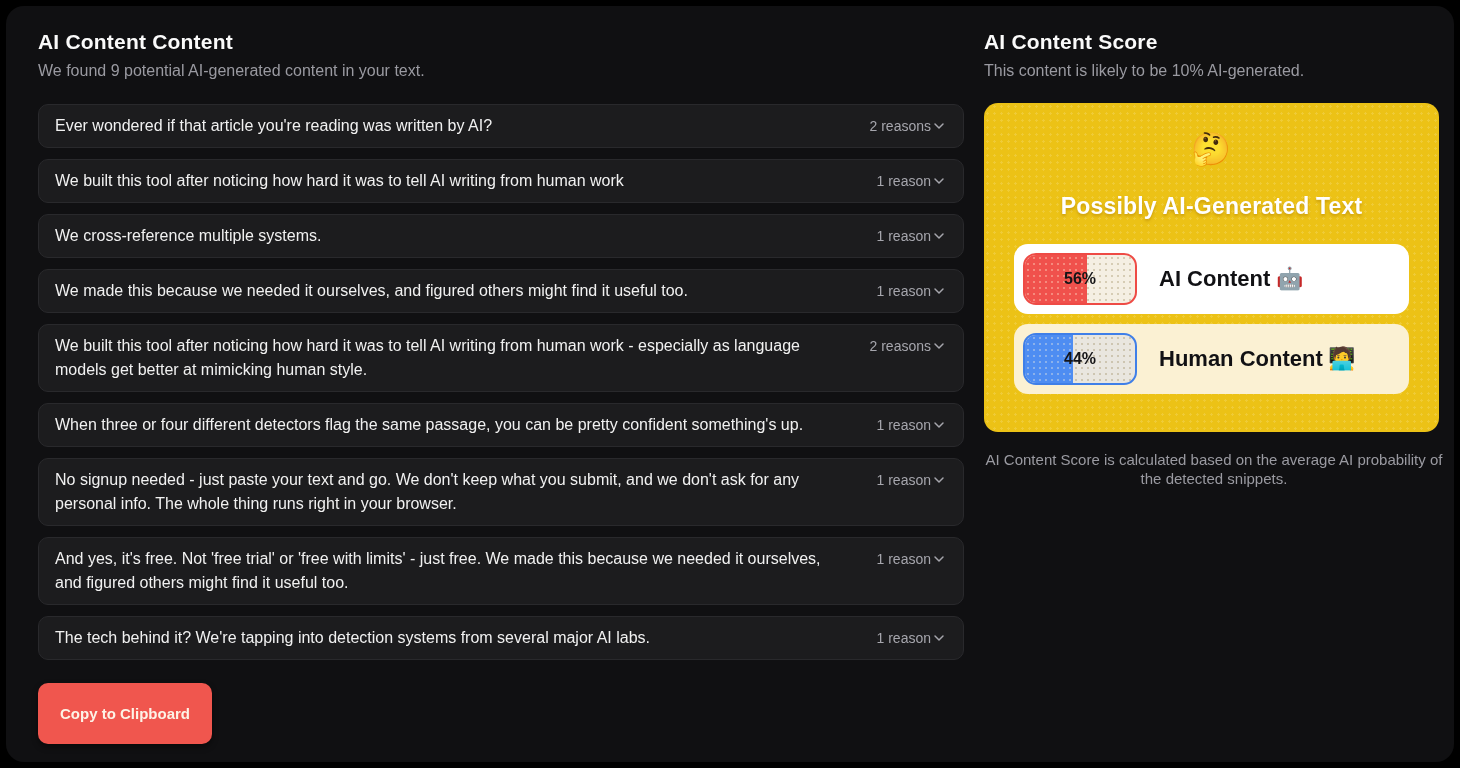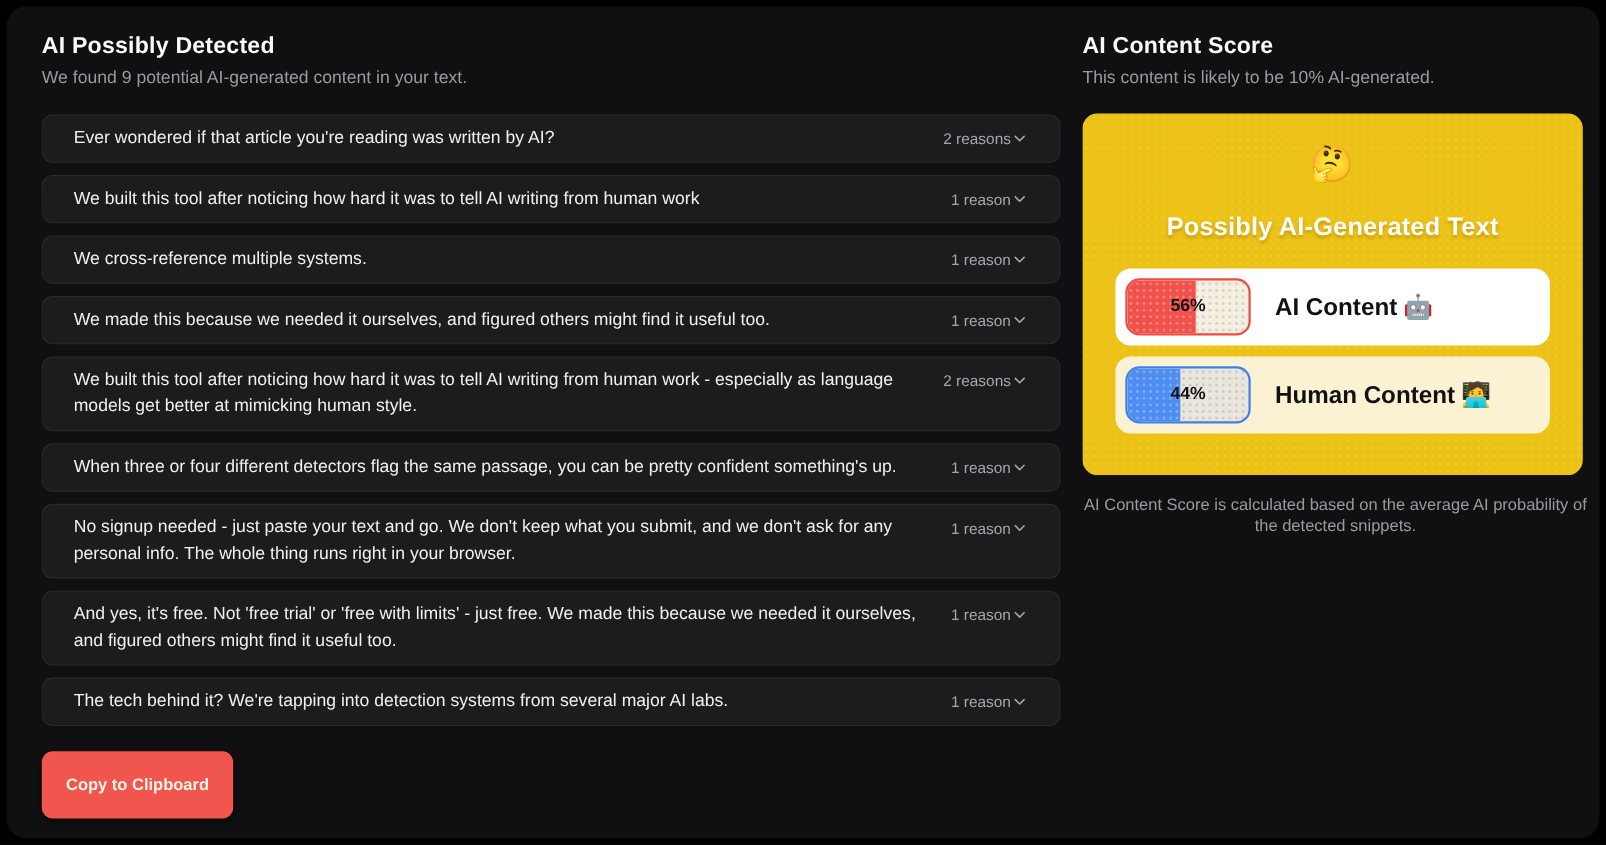--- a/index.html
+++ b/index.html
@@ -38,21 +38,21 @@
   .snippet-list {
     margin-top: 24px;
     display: flex;
     flex-direction: column;
     gap: 11px;
   }
   .snippet-item {
     background: #1c1c1e;
     border: 1px solid #29292c;
     border-radius: 10px;
-    padding: 9px 28px;
+    padding: 9px 16px;
     display: flex;
     align-items: flex-start;
     cursor: pointer;
   }
   .snippet-text {
     flex: 1;
     color: #f1f1f1;
     font-size: 16px;
     line-height: 24px;
     padding-right: 30px;
@@ -165,21 +165,21 @@
     font-size: 15px;
     line-height: 19px;
   }
 </style>
 </head>
 <body>
 
 <div class="frame">
 
   <section class="left-panel">
-    <h1 class="panel-title">AI Possibly Detected</h1>
+    <h1 class="panel-title">AI Content Content</h1>
     <p class="panel-subtitle">We found 9 potential AI-generated content in your text.</p>
 
     <div class="snippet-list">
   <div class="snippet-item">
     <span class="snippet-text">Ever wondered if that article you're reading was written by AI?</span>
     <span class="reason-wrap">
       <span class="reason-count">2 reasons</span>
       <span class="chevron-icon">
         <svg width="16" height="16" viewBox="0 0 24 24" fill="none">
           <path d="M6 9l6 6 6-6" stroke="#a6a6ad" stroke-width="2.2" stroke-linecap="round" stroke-linejoin="round"></path>

